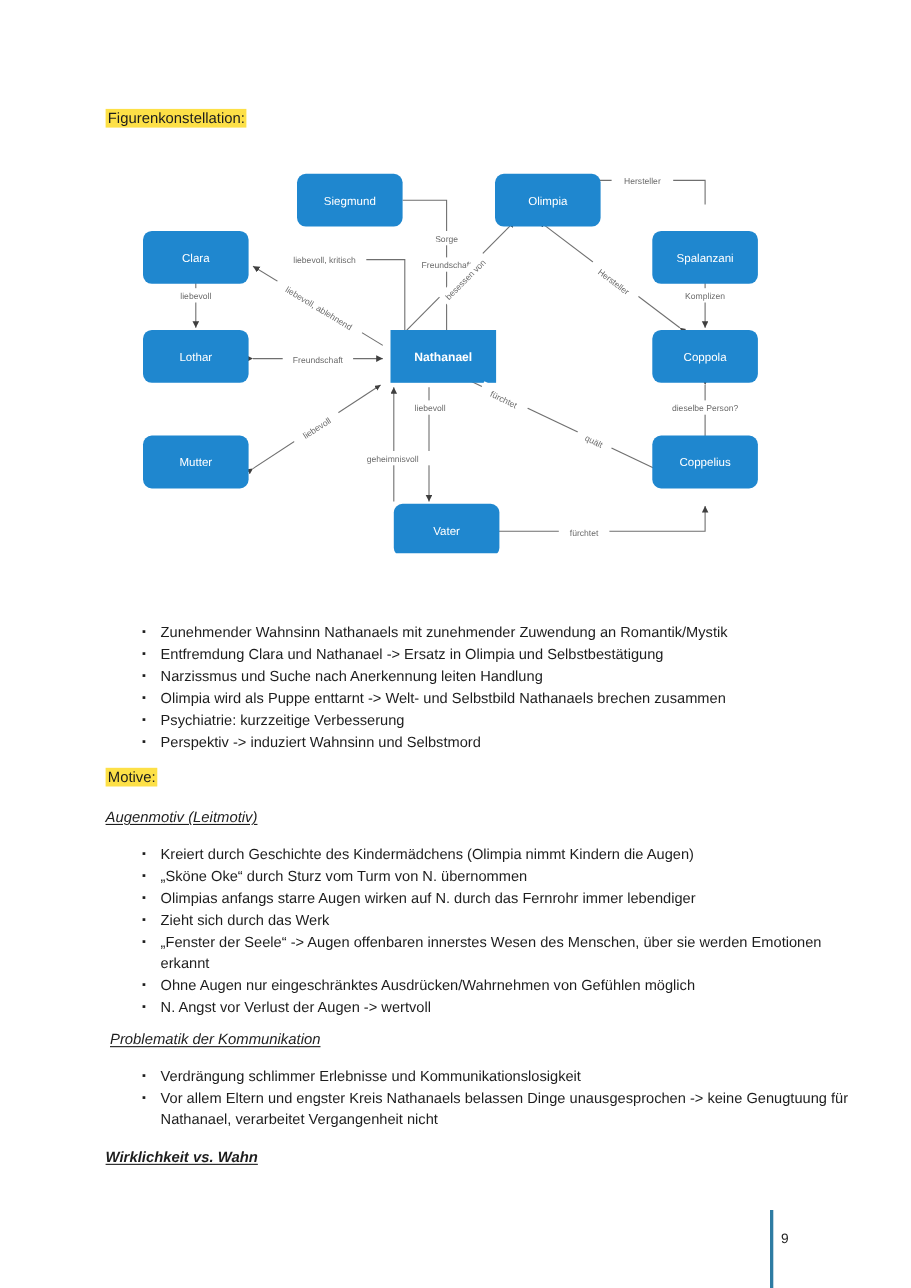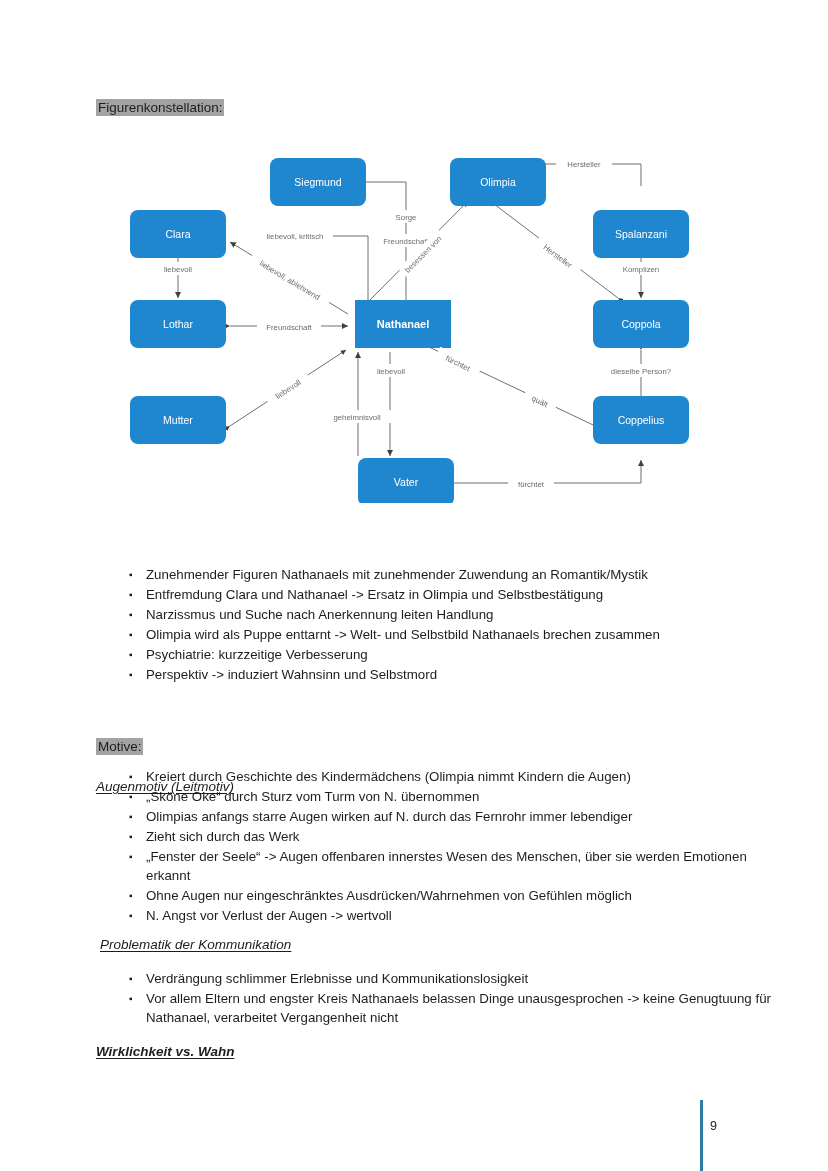--- a/index.html
+++ b/index.html
@@ -24,21 +24,21 @@
 
   
   .hl-heading {
     position: absolute;
     font-size: 13.5px;
     line-height: 18px;
     color: #1d1d1d;
     white-space: nowrap;
   }
   .hl-heading span.hl {
-    background: #a3a3a3;
+    background: #fde047;
     padding: 1px 1px 1px 2px;
   }
 
   .sub-heading {
     position: absolute;
     font-size: 13.5px;
     line-height: 18px;
     font-style: italic;
     text-decoration: underline;
     text-underline-offset: 2px;
@@ -277,21 +277,21 @@
 
       <rect x="390" y="339" width="46" height="13" fill="#ffffff"></rect>
       <text class="edge-label" x="413" y="349" text-anchor="middle">fürchtet</text>
     </svg>
   </div>
 
 
   <div class="bullets" style="left:120px; top:566px;">
     <div class="bullet-row">
       <span class="bullet-mark">▪</span>
-      <span class="bullet-text">Zunehmender Figuren Nathanaels mit zunehmender Zuwendung an Romantik/Mystik</span>
+      <span class="bullet-text">Zunehmender Wahnsinn Nathanaels mit zunehmender Zuwendung an Romantik/Mystik</span>
     </div>
     <div class="bullet-row">
       <span class="bullet-mark">▪</span>
       <span class="bullet-text">Entfremdung Clara und Nathanael -&gt; Ersatz in Olimpia und Selbstbestätigung</span>
     </div>
     <div class="bullet-row">
       <span class="bullet-mark">▪</span>
       <span class="bullet-text">Narzissmus und Suche nach Anerkennung leiten Handlung</span>
     </div>
     <div class="bullet-row">
@@ -301,25 +301,25 @@
     <div class="bullet-row">
       <span class="bullet-mark">▪</span>
       <span class="bullet-text">Psychiatrie: kurzzeitige Verbesserung</span>
     </div>
     <div class="bullet-row">
       <span class="bullet-mark">▪</span>
       <span class="bullet-text">Perspektiv -&gt; induziert Wahnsinn und Selbstmord</span>
     </div>
   </div>
 
-  <div class="hl-heading" style="left:96px; top:738px;">
+  <div class="hl-heading" style="left:96px; top:698px;">
     <span class="hl">Motive:</span>
   </div>
 
-  <div class="sub-heading" style="left:96px; top:734px;margin-top:44px;">Augenmotiv (Leitmotiv)</div>
+  <div class="sub-heading" style="left:96px; top:734px;">Augenmotiv (Leitmotiv)</div>
 
   <div class="bullets" style="left:120px; top:768px;">
     <div class="bullet-row">
       <span class="bullet-mark">▪</span>
       <span class="bullet-text">Kreiert durch Geschichte des Kindermädchens (Olimpia nimmt Kindern die Augen)</span>
     </div>
     <div class="bullet-row">
       <span class="bullet-mark">▪</span>
       <span class="bullet-text">„Sköne Oke“ durch Sturz vom Turm von N. übernommen</span>
     </div>

